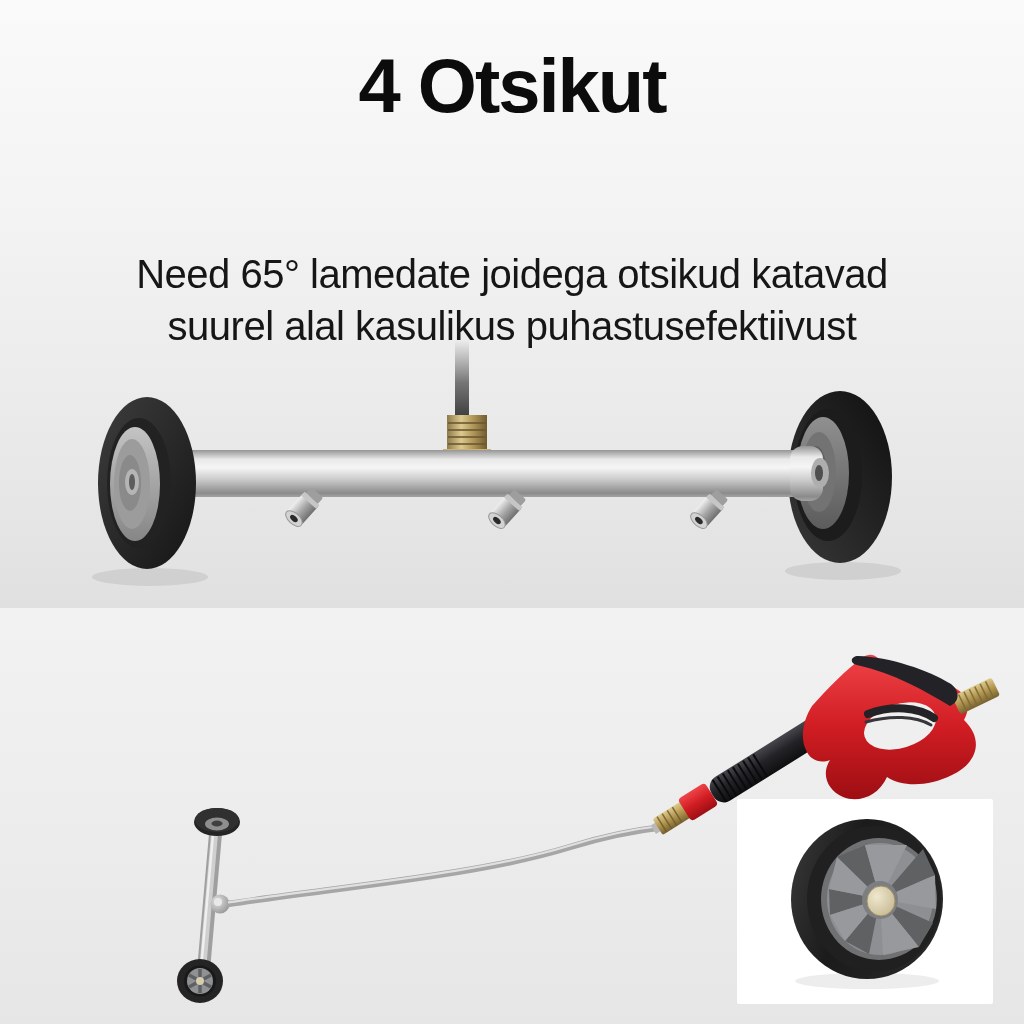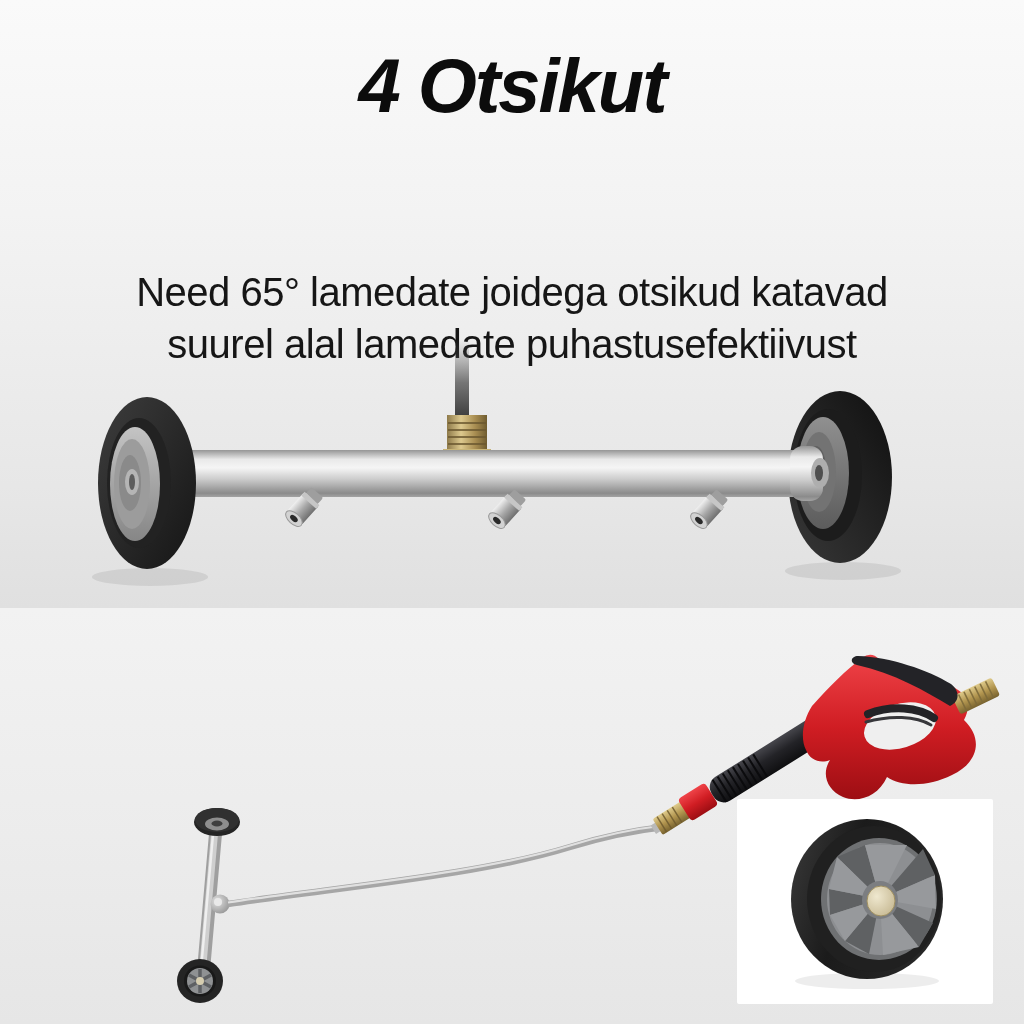--- a/index.html
+++ b/index.html
@@ -16,24 +16,24 @@
   .section-bottom{
     position:absolute;left:0;top:608px;width:1024px;height:416px;
     background:linear-gradient(180deg,#f2f2f2 0%,#ececolor 50%,#e7e7e7 100%);
     background:linear-gradient(180deg,#f2f2f2 0%,#ececec 55%,#e6e6e6 100%);
   }
   
   .h1{
     position:absolute;left:0;top:34px;width:1024px;text-align:center;
     font-size:76px;font-weight:800;letter-spacing:-2px;line-height:104px;color:#0c0c0c;
   }
-  .h1 .line{display:block;font-style:italic;}
+  .h1 .line{display:block;}
   .sub-top{
     position:absolute;left:0;top:248px;width:1024px;text-align:center;
-    font-size:40px;font-weight:400;letter-spacing:-0.5px;line-height:52px;color:#161616;margin-top:18px;
+    font-size:40px;font-weight:400;letter-spacing:-0.5px;line-height:52px;color:#161616;
   }
   .sub-top .line{display:block;}
   
   .art{position:absolute;display:block;}
   #art-top{left:0;top:330px;}
   #art-bottom{left:0;top:608px;}
   .inset-box{
     position:absolute;left:737px;top:799px;width:256px;height:205px;
     background:#ffffff;border-radius:2px;
   }
@@ -45,21 +45,21 @@
 <div id="stage">
 
   <div class="section-top">
 
     <div class="h1">
       <span class="line">4 Otsikut</span>
     </div>
 
     <div class="sub-top">
       <span class="line">Need 65° lamedate joidega otsikud katavad</span>
-      <span class="line">suurel alal lamedate puhastusefektiivust</span>
+      <span class="line">suurel alal kasulikus puhastusefektiivust</span>
     </div>
 
     <svg id="art-top" class="art" width="1024" height="278" viewBox="0 0 1024 278">
       <defs>
         <linearGradient id="rodFade" x1="0" y1="0" x2="0" y2="1">
           <stop offset="0" stop-color="#5a5a5a" stop-opacity="0"></stop>
           <stop offset="0.55" stop-color="#4d4d4d" stop-opacity="0.75"></stop>
           <stop offset="1" stop-color="#3c3c3c"></stop>
         </linearGradient>
         <linearGradient id="brassH" x1="0" y1="0" x2="1" y2="0">

